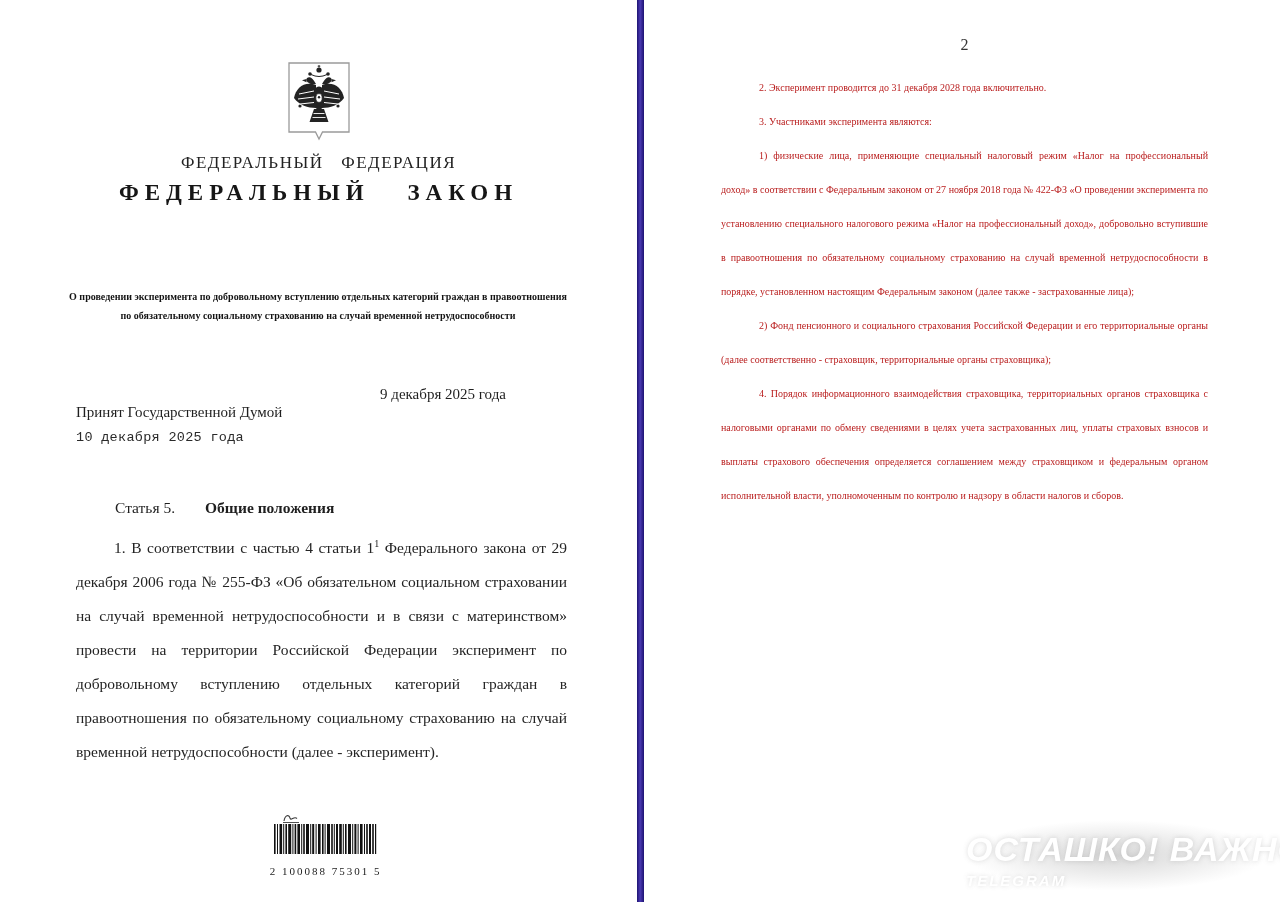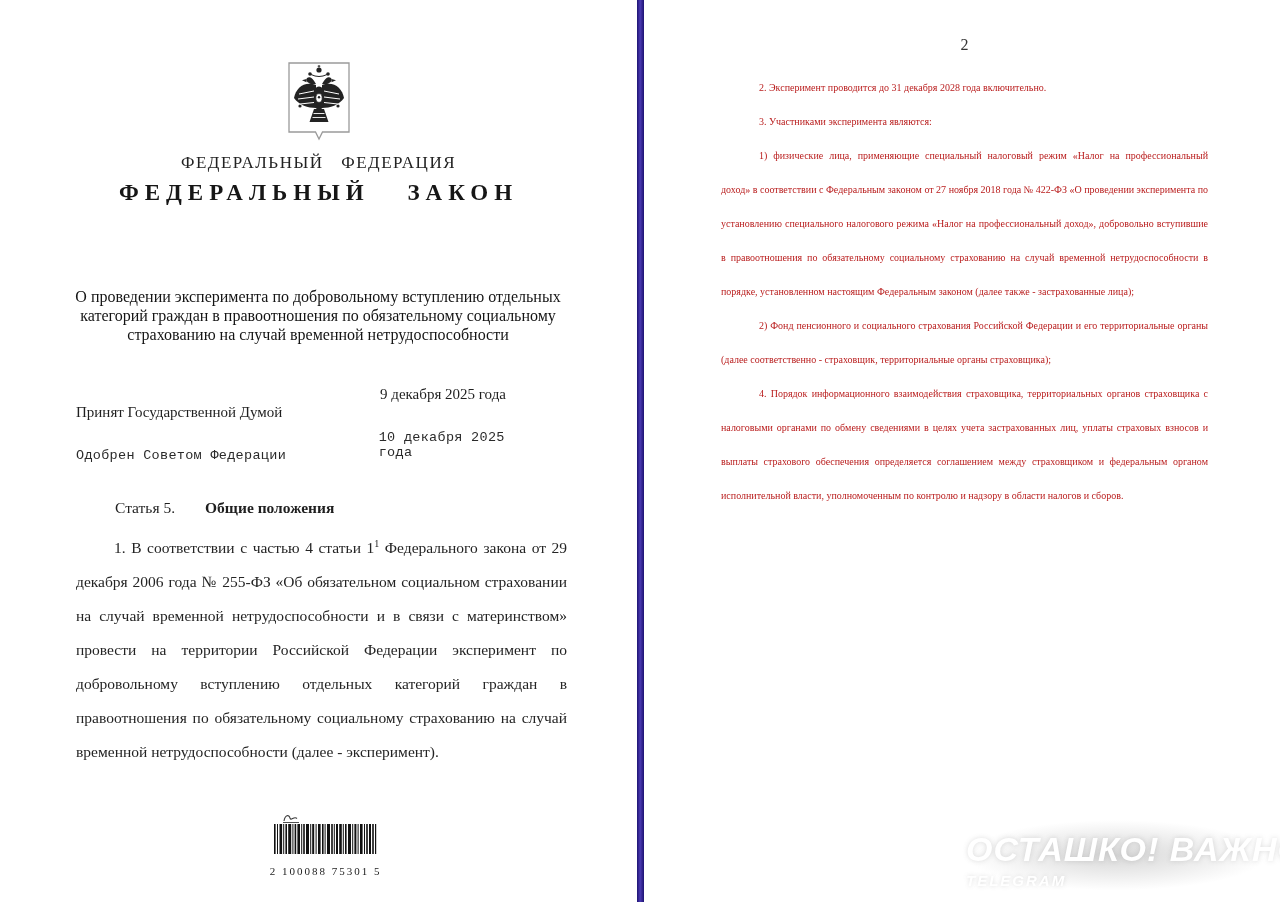--- a/index.html
+++ b/index.html
@@ -26,21 +26,21 @@
     text-align:center; font-size:17px; letter-spacing:1.5px; word-spacing:12px;
     color:#222;
   }
   .law-type {
     position:absolute; top:180px; left:0; width:637px;
     text-align:center; font-size:23px; font-weight:bold;
     letter-spacing:6px; word-spacing:26px; color:#161616;
   }
   .law-title {
     position:absolute; top:287px; left:63px; width:510px;
-    text-align:center; font-weight:normal; font-size:16px; line-height:19px;
+    text-align:center; font-weight:bold; font-size:10px; line-height:19px;
     color:#141414;
   }
   .adoption { position:absolute; top:386px; left:76px; width:470px; font-size:15px; }
   .adoption-row { display:flex; margin-bottom:9px; }
   .adoption-label { width:304px;margin-top:18px; }
   .mono {
     font-family:"Liberation Mono","DejaVu Sans Mono",monospace;
     font-size:13.5px; letter-spacing:0.3px; color:#2a2a2a;
   }
   .article-head { position:absolute; top:499px; left:115px; font-size:15.5px; }
@@ -119,21 +119,20 @@
   <div class="country-title">ФЕДЕРАЛЬНЫЙ ФЕДЕРАЦИЯ</div>
   <div class="law-type">ФЕДЕРАЛЬНЫЙ ЗАКОН</div>
   <div class="law-title">О проведении эксперимента по добровольному вступлению отдельных категорий граждан в правоотношения по обязательному социальному страхованию на случай временной нетрудоспособности</div>
 
   <div class="adoption">
     <div class="adoption-row">
       <span class="adoption-label">Принят Государственной Думой</span>
       <span class="adoption-date">9 декабря 2025 года</span>
     </div>
     <div class="adoption-row mono">
-      <span class="adoption-label">Одобрен Советом Федерации</span>
       <span class="adoption-date">10 декабря 2025 года</span>
     </div>
   </div>
 
   <div class="article-head">
     <span class="article-num">Статья 5.</span><span class="article-title">Общие положения</span>
   </div>
 
   <p class="body-par"><span>1. В соответствии с частью 4 статьи 1</span><sup>1</sup><span> Федерального закона от 29 декабря 2006 года № 255-ФЗ «Об обязательном социальном страховании на случай временной нетрудоспособности и в связи с материнством» провести на территории Российской Федерации эксперимент по добровольному вступлению отдельных категорий граждан в правоотношения по обязательному социальному страхованию на случай временной нетрудоспособности (далее - эксперимент).</span></p>
 

